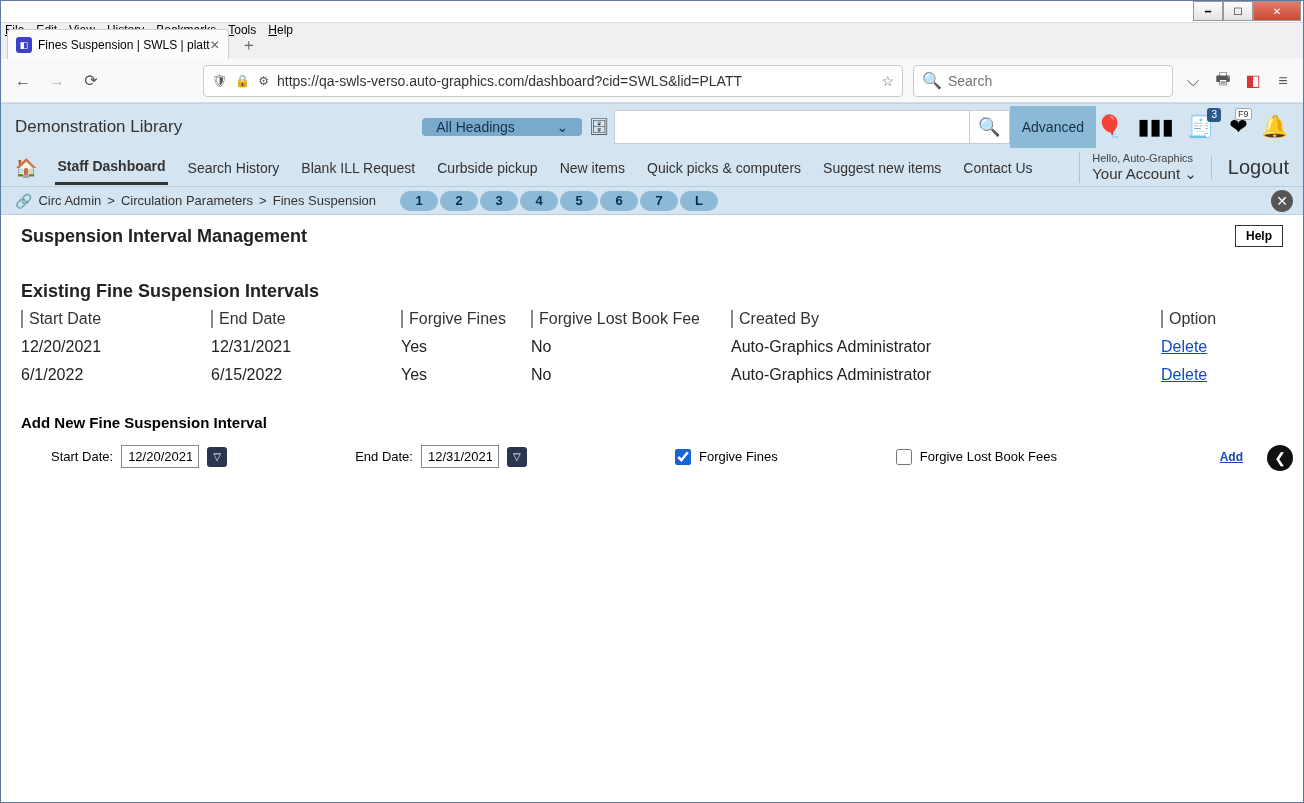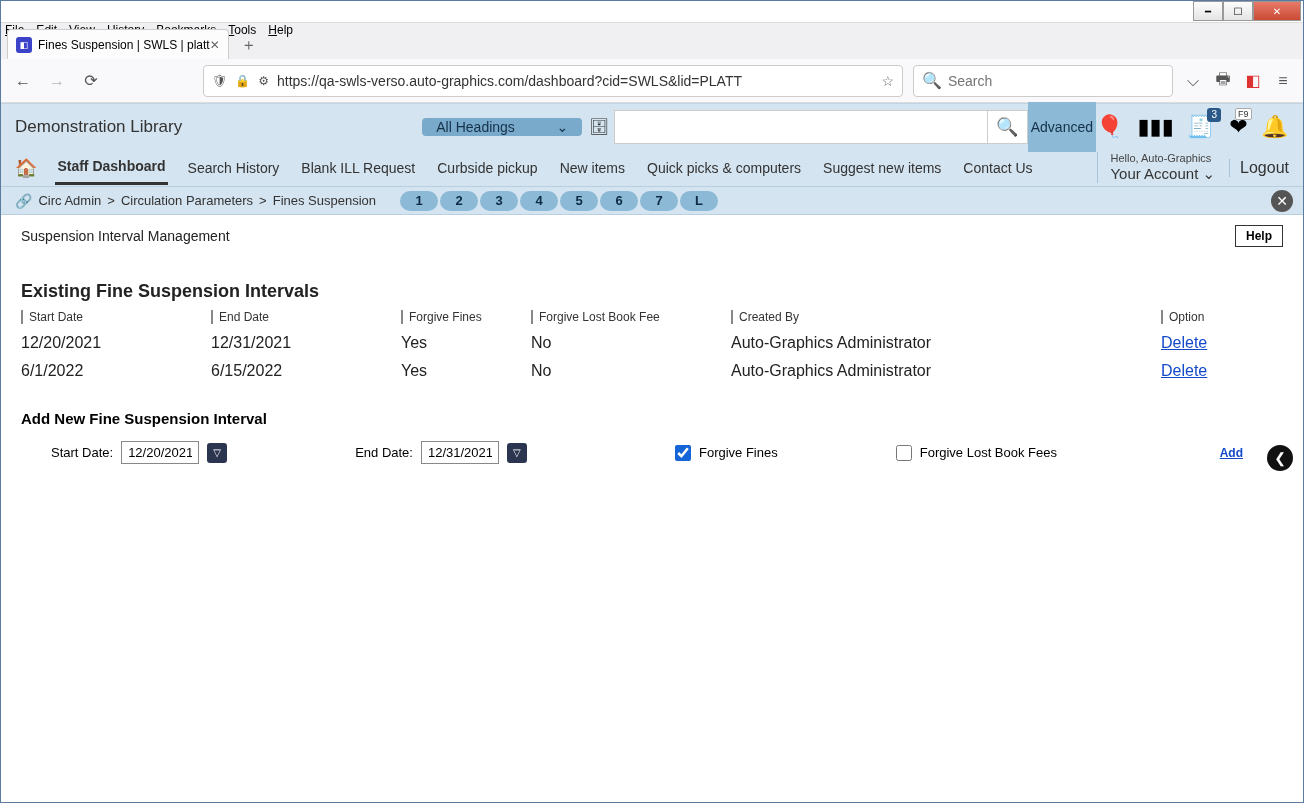--- a/index.html
+++ b/index.html
@@ -34,51 +34,51 @@
 .tbicon { width:20px;height:20px;display:flex;align-items:center;justify-content:center;color:#555;cursor:pointer; }
 
 
 .app-header { height: 46px; background: #d4e4f0; display:flex; align-items:center; padding: 0 14px; border-top:1px solid #c0d4e4; }
 .lib-name { font-size: 17px; color: #333; }
 .heading-dd { margin-left: 240px; height: 18px; background:#7aaacb; border-radius:4px; display:flex;align-items:center;padding:0 14px;color:#15314a;font-size:14px;cursor:pointer; min-width:160px; }
 .heading-dd .chev { margin-left:auto; }
 .db-icon { width:22px;height:34px;display:flex;align-items:center;justify-content:center;color:#333;margin-left:6px;cursor:pointer;}
 .catalog-search { flex:1; height:34px; background:#fff; margin-left:4px; border:1px solid #ccc;}
 .cat-search-btn { width:40px;height:34px;background:#fff;border:1px solid #ccc;border-left:none;display:flex;align-items:center;justify-content:center;color:#6fa3c6;cursor:pointer;font-size:18px;}
-.adv-btn { height:50px;padding:0 3px;background:#8bb9d6;display:flex;align-items:center;color:#15314a;font-size:14px;cursor:pointer;}
+.adv-btn { height:42px;padding:0 12px;background:#8bb9d6;display:flex;align-items:center;color:#15314a;font-size:14px;cursor:pointer;}
 .header-right { margin-left:auto; display:flex; align-items:center; gap:14px; }
 .hicon { font-size:22px; cursor:pointer; position:relative; }
 .badge { position:absolute; top:-6px; right:-6px; background:#2b5a8a; color:#fff; font-size:10px; width:14px;height:14px;border-radius:3px;display:flex;align-items:center;justify-content:center;}
 .fbadge { position:absolute; top:-6px; right:-4px; background:#fff; border:1px solid #aaa; color:#333; font-size:9px; padding:0 2px;border-radius:2px;}
 
 
 .app-nav { height: 38px; background:#d4e4f0; display:flex;align-items:center;padding:0 14px;gap:18px;font-size:14px;color:#333;border-bottom:1px solid #b8cfe0;}
 .app-nav .navitem { cursor:pointer; padding:8px 2px;}
 .app-nav .navitem.active { border-bottom:3px solid #333; font-weight:600;}
 .acct-area { margin-left:auto; display:flex;align-items:center;gap:14px;}
 .acct-block { border-left:1px solid #a8c3d8;padding-left:12px;line-height:1.2;}
 .acct-block .hello{font-size:11px;color:#444;}
 .acct-block .your{font-size:15px;color:#333;}
-.logout{border-left:1px solid #a8c3d8;padding-left:10px;font-size:16px;cursor:pointer;}
+.logout{border-left:1px solid #a8c3d8;padding-left:16px;font-size:20px;cursor:pointer;}
 
 
 .crumb-bar { height:28px;background:#d4e4f0;display:flex;align-items:center;padding:0 14px;font-size:13px;color:#333;gap:6px;border-bottom:1px solid #b8cfe0;position:relative;}
 .crumb-bar .linkicon{font-size:14px;}
 .pager { display:flex; gap:0; margin-left:18px;}
 .pager span{background:#8bb9d6;color:#0c2a44;font-weight:700;font-size:13px;width:38px;height:20px;display:flex;align-items:center;justify-content:center;border-radius:10px;margin-right:2px;cursor:pointer;}
 .close-x { position:absolute;right:10px;width:22px;height:22px;border-radius:50%;background:#555;color:#fff;display:flex;align-items:center;justify-content:center;font-size:14px;cursor:pointer;}
 
 
 .page { padding: 10px 20px; position:relative; }
 .page-title-row{display:flex;align-items:center;}
-.page-title { font-weight:400;font-size:14px;color:#222;}
+.page-title { font-weight:700;font-size:18px;color:#222;}
 .help-btn{margin-left:auto;border:1px solid #333;padding:3px 10px;font-size:12px;font-weight:600;cursor:pointer;}
 .section-h { font-weight:700;font-size:18px;color:#222;margin-top:34px;}
 .tbl-head { display:grid;grid-template-columns:190px 190px 130px 200px 430px 100px;margin-top:8px;}
-.tbl-head div{font-size:12px;color:#333;border-left:2px solid #888;padding-left:6px;}
+.tbl-head div{font-size:16px;color:#333;border-left:2px solid #888;padding-left:6px;}
 .tbl-row { display:grid;grid-template-columns:190px 190px 130px 200px 430px 100px;margin-top:10px;font-size:16px;color:#222;}
 .tbl-row .del{color:#1349c9;text-decoration:underline;cursor:pointer;font-size:16px;}
 .add-section{font-weight:700;font-size:15px;margin-top:30px;}
 .add-row{display:flex;align-items:center;margin-top:14px;gap:8px;font-size:13px;}
 .add-row label{margin-left:30px;}
 .date-in{border:1px solid #888;padding:3px 6px;font-size:13px;width:78px;}
 .cal-btn{width:20px;height:20px;background:#2b3550;color:#fff;border-radius:3px;display:flex;align-items:center;justify-content:center;font-size:10px;cursor:pointer;}
 .chk{width:16px;height:16px;cursor:pointer;}
 .add-link{color:#1349c9;text-decoration:underline;font-weight:700;font-size:12px;cursor:pointer;margin-left:auto;margin-right:40px;}
 .back-bubble{position:absolute;right:10px;top:230px;width:26px;height:26px;border-radius:50%;background:#111;color:#fff;display:flex;align-items:center;justify-content:center;cursor:pointer;font-size:14px;}

